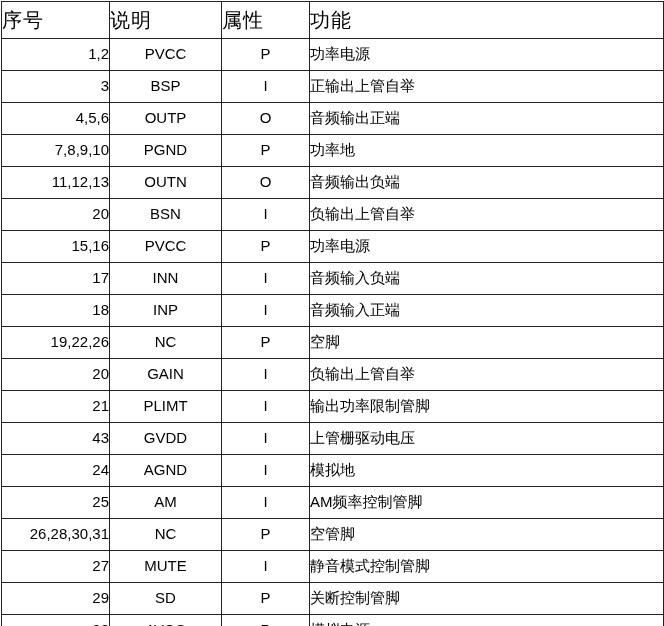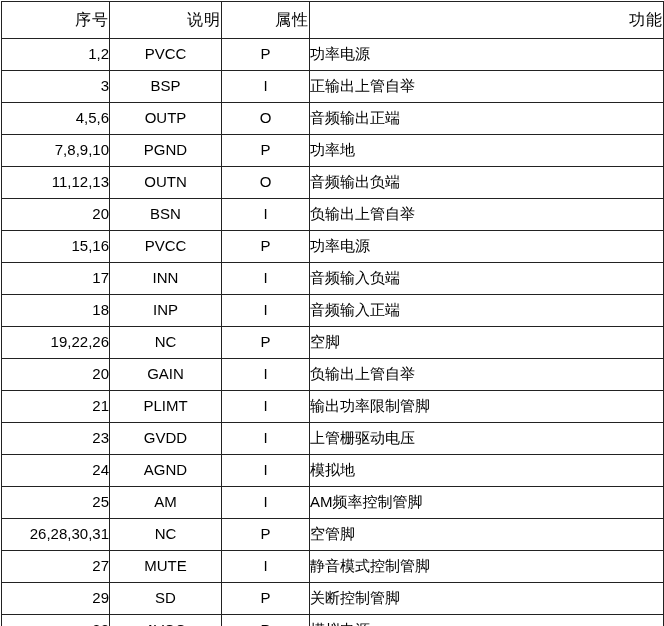--- a/index.html
+++ b/index.html
@@ -30,23 +30,23 @@
   table.pin-table td {
     border: 1px solid #222222;
     font-size: 15px;
     font-weight: normal;
     color: #000000;
     padding: 0;
     line-height: 1.1;
   }
   table.pin-table thead th {
     height: 36px;
-    text-align: right;
+    text-align: left;
     vertical-align: middle;
-    font-size: 16px;
+    font-size: 20px;
   }
   table.pin-table tbody td {
     height: 31px;
     vertical-align: middle;
   }
   .col-seq { width: 108px; }
   .col-name { width: 112px; }
   .col-attr { width: 88px; }
   .col-func { width: 354px; }
 
@@ -157,21 +157,21 @@
         <td class="c-attr">I</td>
         <td class="c-func">负输出上管自举</td>
       </tr>
       <tr>
         <td class="c-seq">21</td>
         <td class="c-name">PLIMT</td>
         <td class="c-attr">I</td>
         <td class="c-func">输出功率限制管脚</td>
       </tr>
       <tr>
-        <td class="c-seq">23</td>
+        <td class="c-seq">43</td>
         <td class="c-name">GVDD</td>
         <td class="c-attr">I</td>
         <td class="c-func">上管栅驱动电压</td>
       </tr>
       <tr>
         <td class="c-seq">24</td>
         <td class="c-name">AGND</td>
         <td class="c-attr">I</td>
         <td class="c-func">模拟地</td>
       </tr>

